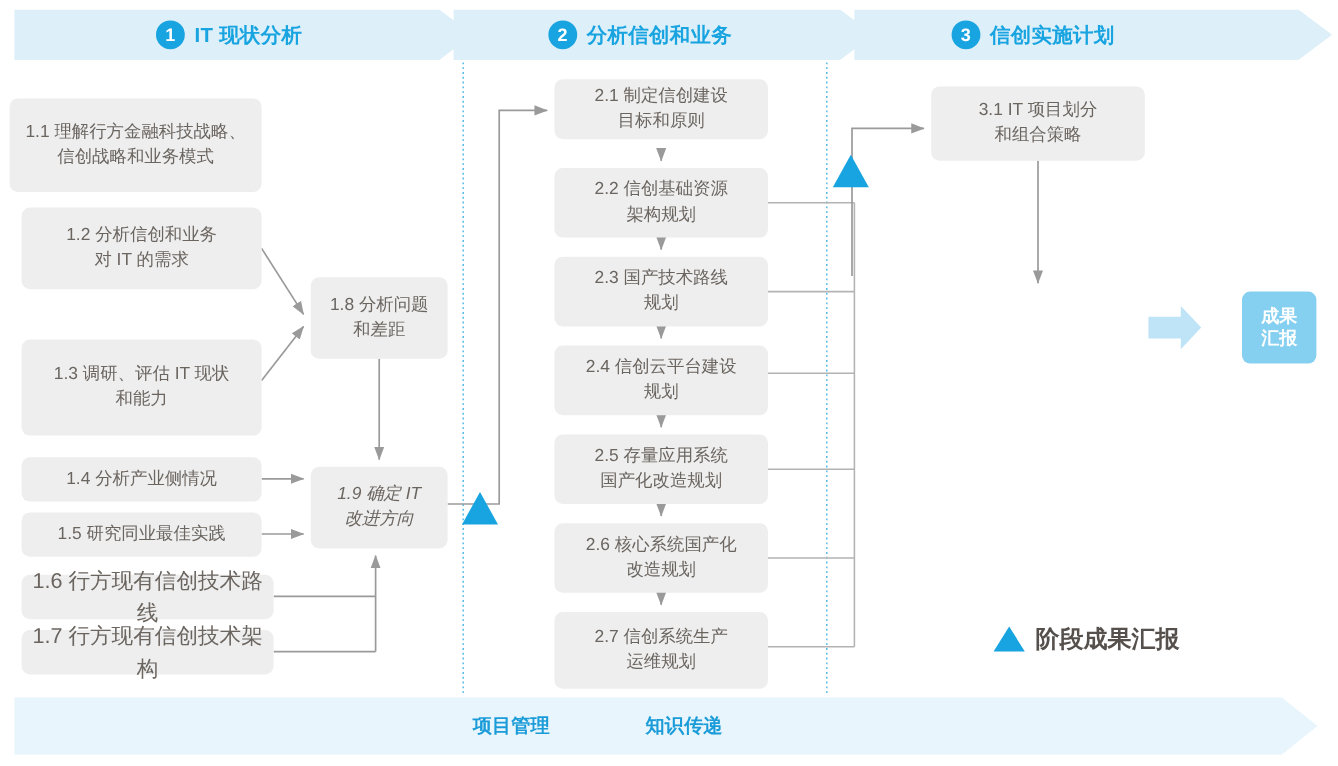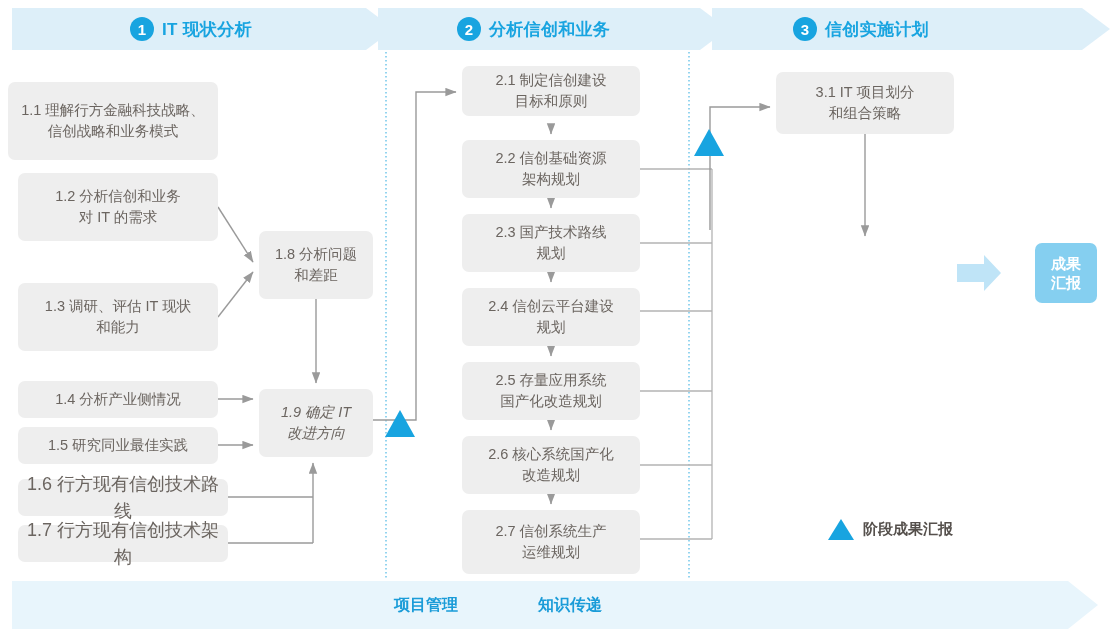--- a/index.html
+++ b/index.html
@@ -84,21 +84,21 @@
     text-align: center;
     white-space: pre-line;
   }
   
   .legend {
     position: absolute;
     display: flex;
     align-items: center;
     gap: 9px;
     color: #55504c;
-    font-size: 15px;
+    font-size: 20px;
     font-weight: bold;
     white-space: nowrap;
   }
   .tri-legend {
     width: 0; height: 0;
     border-left: 13px solid transparent;
     border-right: 13px solid transparent;
     border-bottom: 21px solid #18A4E0;
   }
   
@@ -207,21 +207,21 @@
     </g>
 
     <polygon points="400,410 415,437 385,437" fill="#18A4E0"></polygon>
     <polygon points="709,129 724,156 694,156" fill="#18A4E0"></polygon>
   </svg>
 
   <div class="box" style="left:8px;  top:66px;  width:210px; height:78px;margin-top:16px;">1.1 理解行方金融科技战略、
 信创战略和业务模式</div>
   <div class="box" style="left:18px; top:173px; width:200px; height:68px;">1.2 分析信创和业务
 对 IT 的需求</div>
-  <div class="box" style="left:18px; top:283px; width:200px; height:68px;">1.3 调研、评估 IT 现状
+  <div class="box" style="left:18px; top:283px; width:200px; height:80px;">1.3 调研、评估 IT 现状
 和能力</div>
   <div class="box" style="left:18px; top:381px; width:200px; height:37px;">1.4 分析产业侧情况</div>
   <div class="box" style="left:18px; top:427px; width:200px; height:37px;">1.5 研究同业最佳实践</div>
   <div class="box tight" style="left:18px; top:479px; width:210px; height:37px;">1.6 行方现有信创技术路线</div>
   <div class="box tight" style="left:18px; top:525px; width:210px; height:37px;">1.7 行方现有信创技术架构</div>
   <div class="box" style="left:259px; top:231px; width:114px; height:68px;">1.8 分析问题
 和差距</div>
   <div class="box" style="left:259px; top:389px; width:114px; height:68px;font-style:italic;">1.9 确定 IT
 改进方向</div>
 

